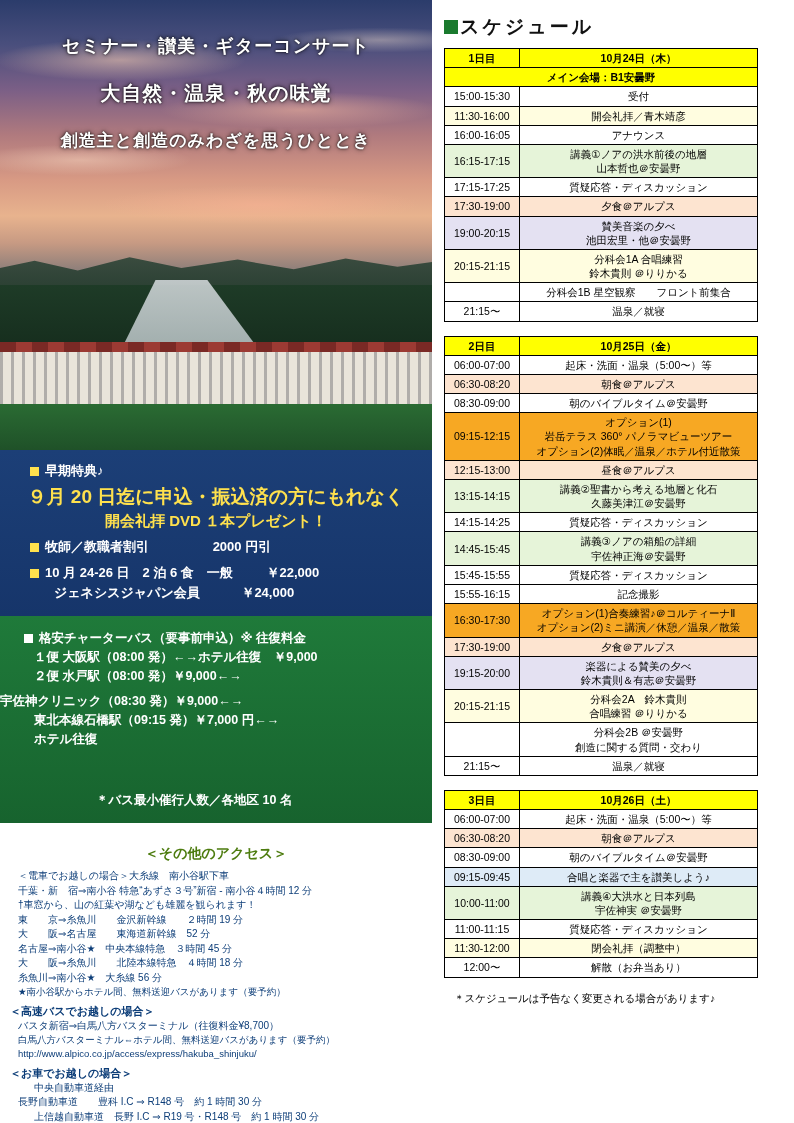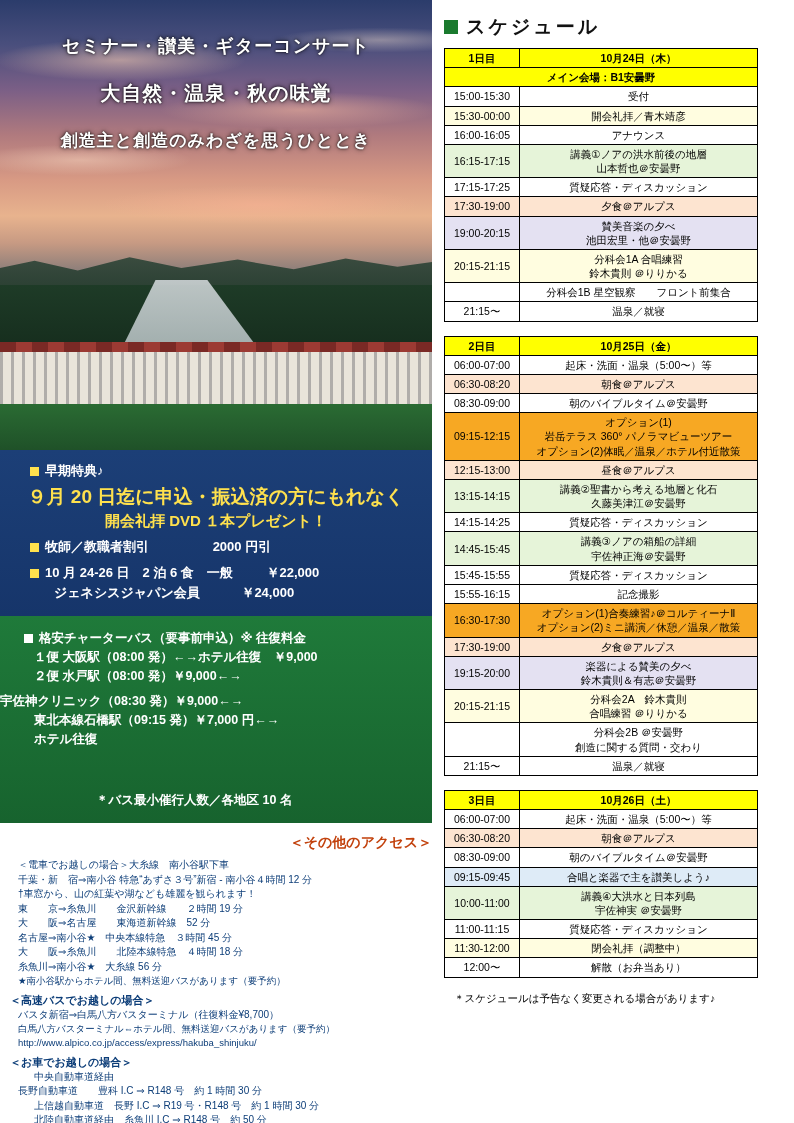--- a/index.html
+++ b/index.html
@@ -126,31 +126,31 @@
   .blue-l2{font-size:19px;text-align:center;margin-top:4px;}
   .blue-l3{font-size:15px;text-align:center;margin-top:2px;}
   .blue-l4{font-size:13px;padding-left:30px;margin-top:7px;}
   .blue-l5{font-size:13px;padding-left:30px;margin-top:8px;}
   .blue-l6{font-size:13px;padding-left:54px;margin-top:2px;}
 
   .grn{font-size:12.5px;color:#fff;font-weight:bold;}
   .grn-ind{padding-left:34px;}
   .grn-ind2{margin-top:8px;}
 
-  .wh-title{font-size:14px;font-weight:bold;text-align:right;color:#c2410c;margin:3px 0 6px 0;}
+  .wh-title{font-size:14px;font-weight:bold;text-align:center;color:#4d7c0f;margin:14px 0 6px 0;}
   .wh-line{font-size:10px;color:#0c3d78;padding-left:18px;line-height:1.45;}
   .wh-sec{font-size:11px;font-weight:bold;color:#0c3d78;padding-left:10px;margin-top:5px;}
   .wh-small{font-size:9.5px;}
 
   
   .right{
     position:absolute;left:440px;top:0;width:354px;height:1123px;background:#fff;
   }
   .sched-head{
-    display:flex;align-items:center;gap:8px;margin:14px 0 8px 4px;
+    display:flex;align-items:center;gap:2px;margin:14px 0 8px 4px;
   }
   .sched-head .sq{width:14px;height:14px;background:#1a7a2e;}
   .sched-head .tt{font-size:19px;font-weight:bold;letter-spacing:3px;color:#111;}
 
   table.sched{
     border-collapse:collapse;width:314px;margin:0 0 14px 4px;
     table-layout:fixed;
   }
   table.sched td{
     border:1px solid #000;
@@ -265,21 +265,21 @@
               <td class="hdr">10月24日（木）</td>
             </tr>
             <tr>
               <td class="hdr2" colspan="2">メイン会場：B1安曇野</td>
             </tr>
             <tr>
               <td class="time c-white">15:00-15:30</td>
               <td class="c-white">受付</td>
             </tr>
             <tr>
-              <td class="time c-cream">15:30-00:00</td>
+              <td class="time c-cream">11:30-16:00</td>
               <td class="c-cream">開会礼拝／青木靖彦</td>
             </tr>
             <tr>
               <td class="time c-white">16:00-16:05</td>
               <td class="c-white">アナウンス</td>
             </tr>
             <tr>
               <td class="time c-green">16:15-17:15</td>
               <td class="c-green">講義①ノアの洪水前後の地層<br>山本哲也＠安曇野</td>
             </tr>

